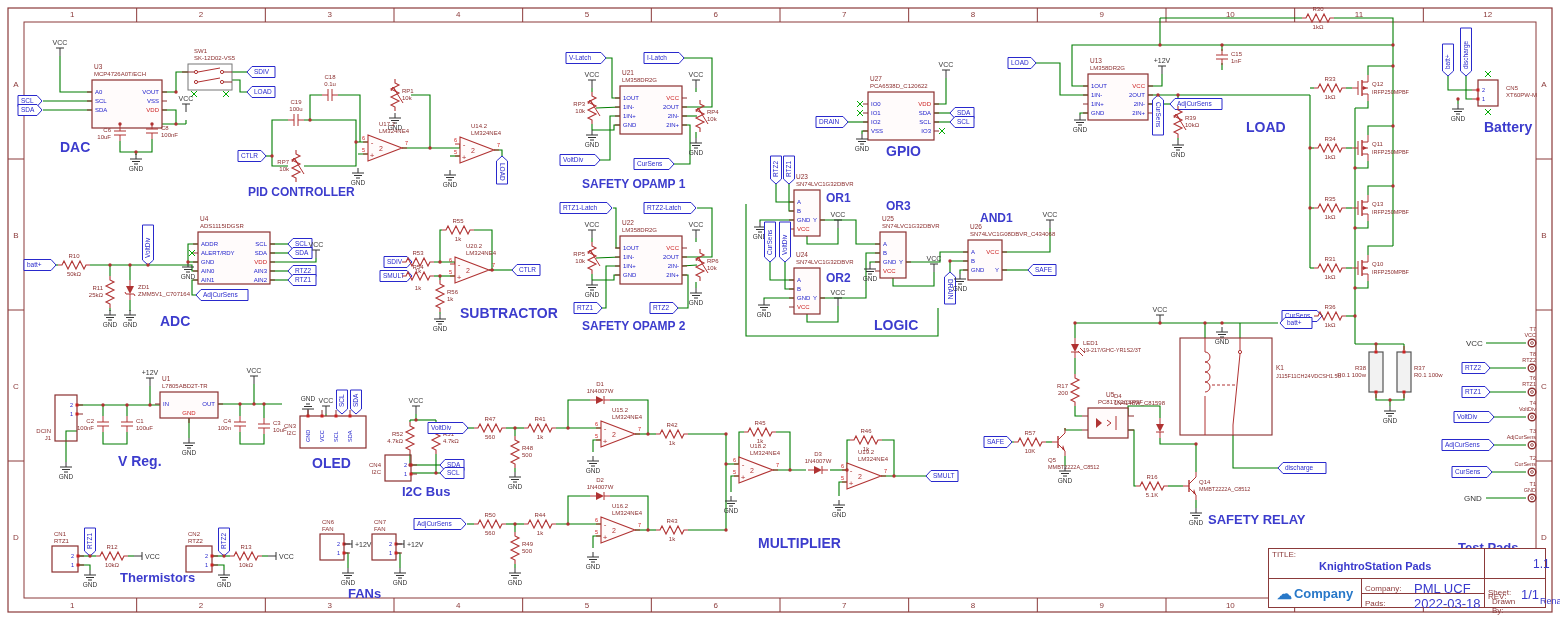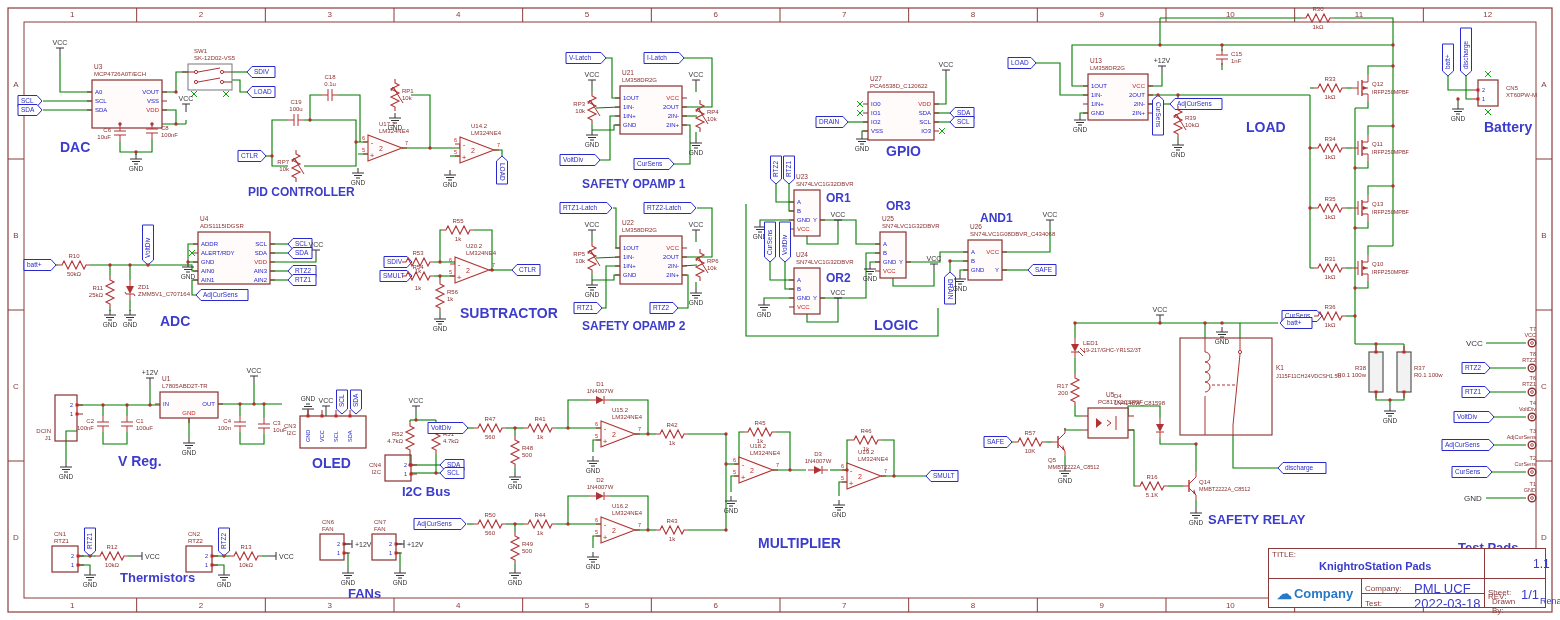--- a/index.html
+++ b/index.html
@@ -2182,21 +2182,21 @@
       <div class="logo">
         <span class="cloud">☁</span>
         <span>Company</span>
       </div>
       <div class="mid">
         <div class="mrow">
           <span class="ml">Company:</span>
           <span class="mv">PML UCF</span>
         </div>
         <div class="mrow">
-          <span class="ml">Test:</span>
+          <span class="ml">Pads:</span>
           <span class="mv">2022-03-18</span>
           <span class="ml2">Drawn By:</span>
           <span class="mv2">Renatogn</span>
         </div>
       </div>
       <div class="sheet">
         <span class="tlab">Sheet:</span>
         <span class="tval2">1/1</span>
       </div>
     </div>

